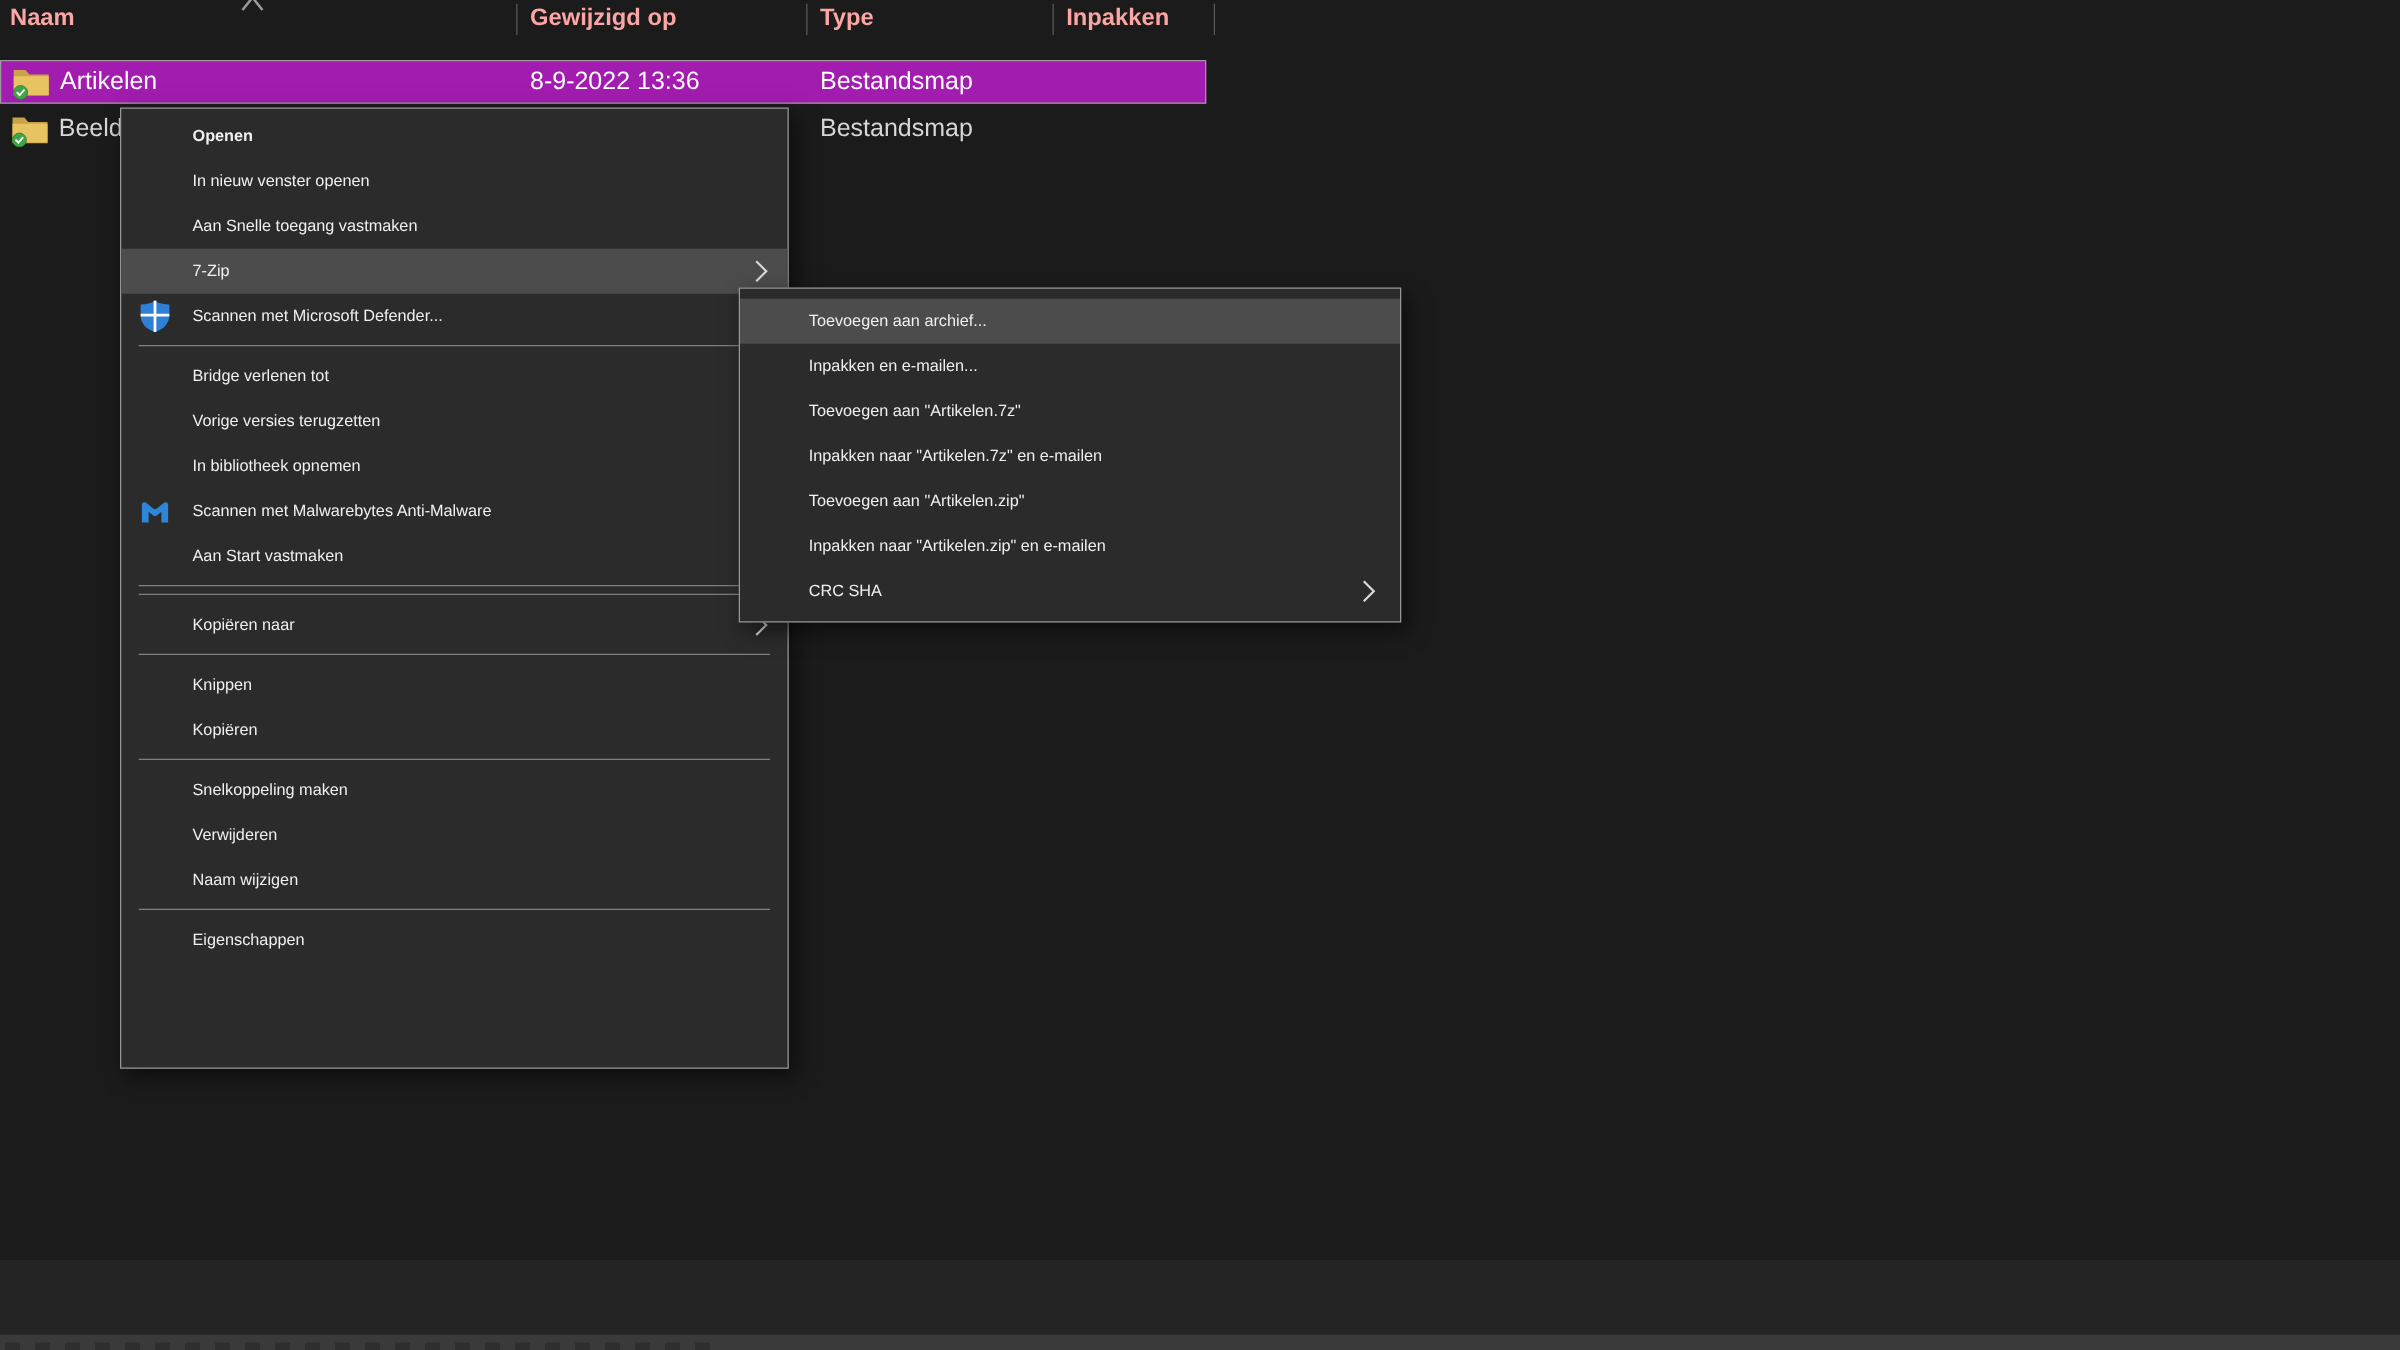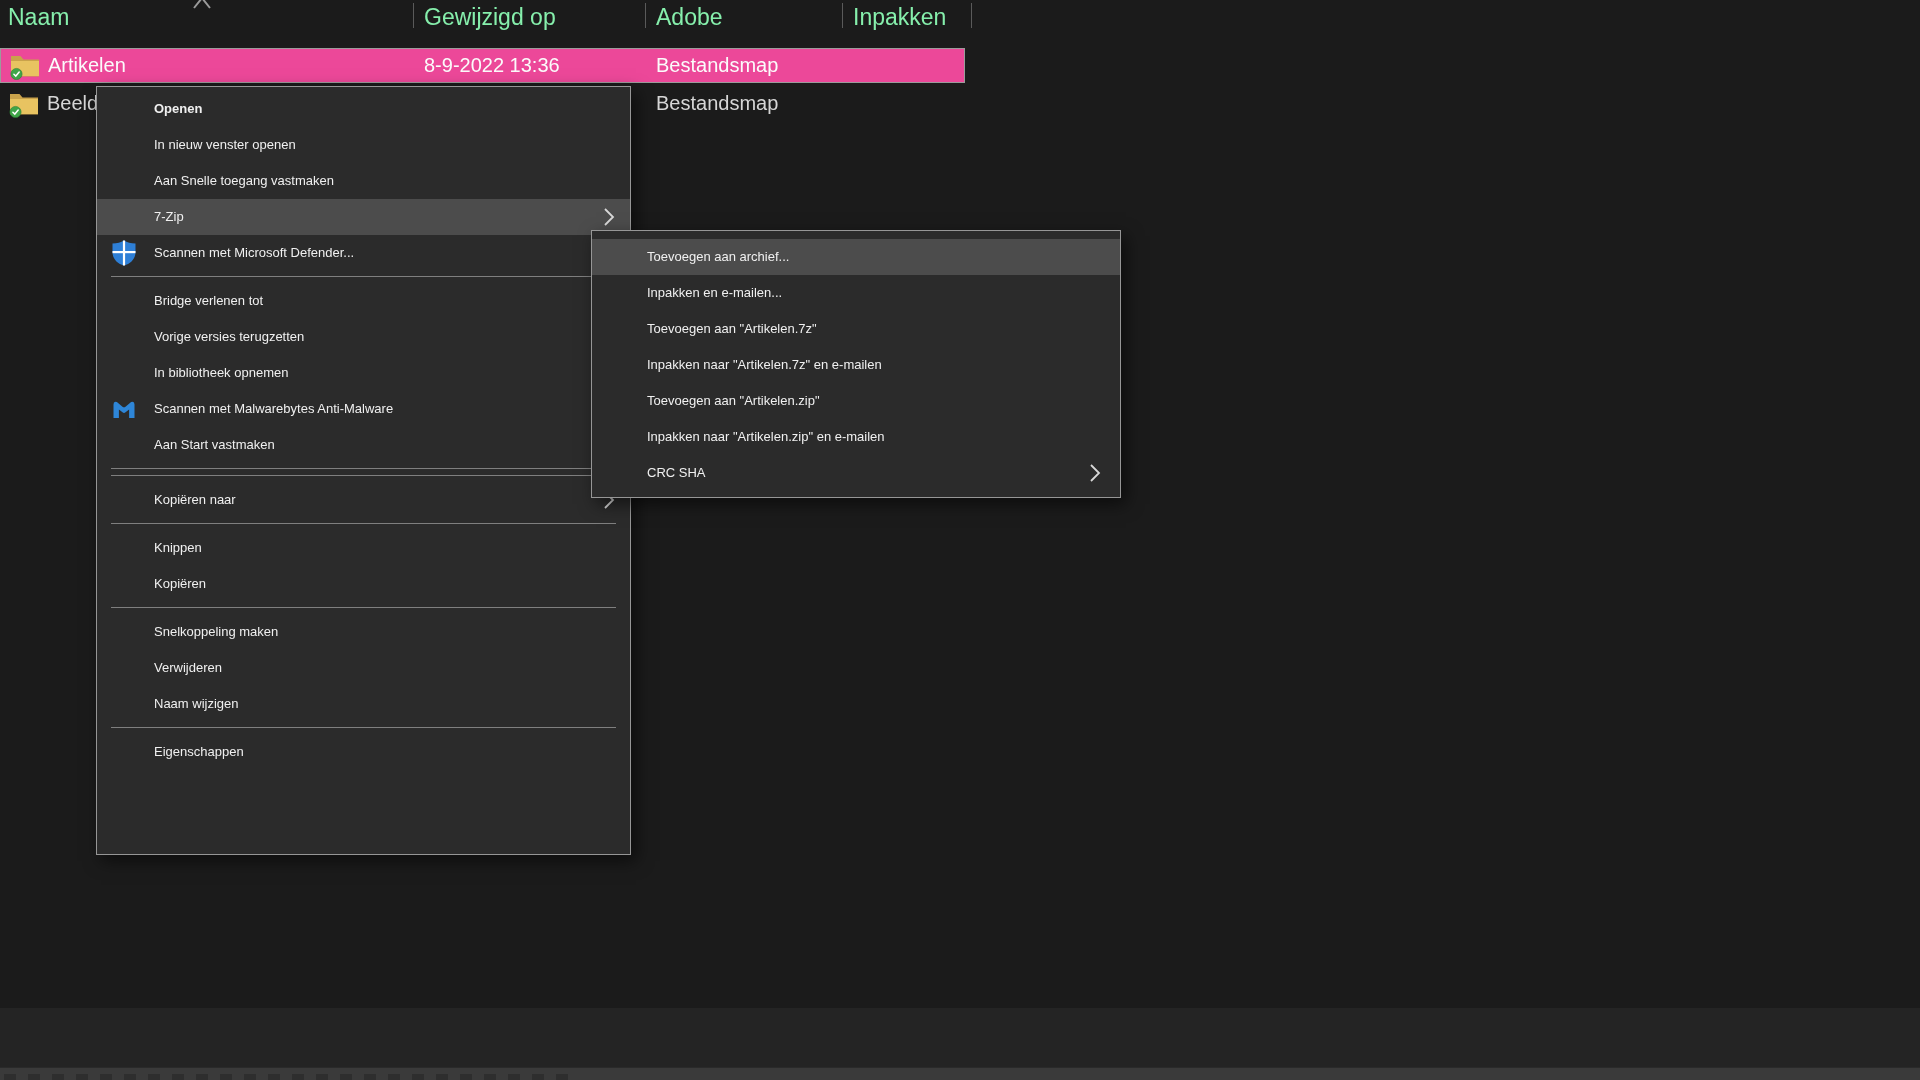--- a/index.html
+++ b/index.html
@@ -6,34 +6,34 @@
   html,body { width:1920px; height:1080px; overflow:hidden; }
   body {
     background:#1b1b1b;
     font-family:"Liberation Sans","DejaVu Sans",sans-serif;
     color:#e8e8e8;
     position:relative;
   }
 
   
   .list-header { position:absolute; top:0; left:0; width:1920px; height:30px; }
-  .col-label { position:absolute; top:4px; font-size:23px; color:#86efac; white-space:nowrap; }
+  .col-label { position:absolute; top:4px; font-size:19px; color:#fca5a5; white-space:nowrap;font-weight:bold; }
   .col-naam      { left:8px; }
   .col-gewijzigd { left:424px; }
   .col-type      { left:656px; }
   .col-grootte   { left:853px; }
   .col-divider { position:absolute; top:3px; width:1px; height:25px; background:#5a5a5a; }
   .div-1 { left:413px; } .div-2 { left:645px; } .div-3 { left:842px; } .div-4 { left:971px; }
   .sort-caret { position:absolute; left:190px; top:0; width:24px; height:9px; overflow:hidden; }
 
   
   .file-row { position:absolute; left:0; height:35px; font-size:20px; }
   .row-selected {
     top:48px; width:965px;
-    background:#ec4899; border:1px solid #9b9b9b;
+    background:#a21caf; border:1px solid #9b9b9b;
     color:#fbfbfb;
   }
   .row-plain { top:86px; width:1920px; color:#d6d6d6; }
   .cell { position:absolute; top:0; line-height:33px; white-space:nowrap; }
   .cell-name { left:47px; }
   .cell-date { left:423px; }
   .cell-type { left:655px; }
   .row-plain .cell { line-height:35px; }
   .row-plain .cell-type { left:656px; }
   .folder-wrap { position:absolute; left:9px; top:3px; width:30px; height:28px; }
@@ -80,21 +80,21 @@
 <body>
 
 <div class="list-header">
   <div class="sort-caret">
     <svg width="24" height="16" viewBox="0 0 24 16" style="margin-top:-5px">
       <polyline points="4,13 12,3 20,13" fill="none" stroke="#9a9a9a" stroke-width="2"></polyline>
     </svg>
   </div>
   <div class="col-label col-naam">Naam</div>
   <div class="col-label col-gewijzigd">Gewijzigd op</div>
-  <div class="col-label col-type">Adobe</div>
+  <div class="col-label col-type">Type</div>
   <div class="col-label col-grootte">Inpakken</div>
   <div class="col-divider div-1"></div>
   <div class="col-divider div-2"></div>
   <div class="col-divider div-3"></div>
   <div class="col-divider div-4"></div>
 </div>
 
 <div class="file-row row-selected">
   <div class="folder-wrap">
     <svg width="30" height="28" viewBox="0 0 30 28">

